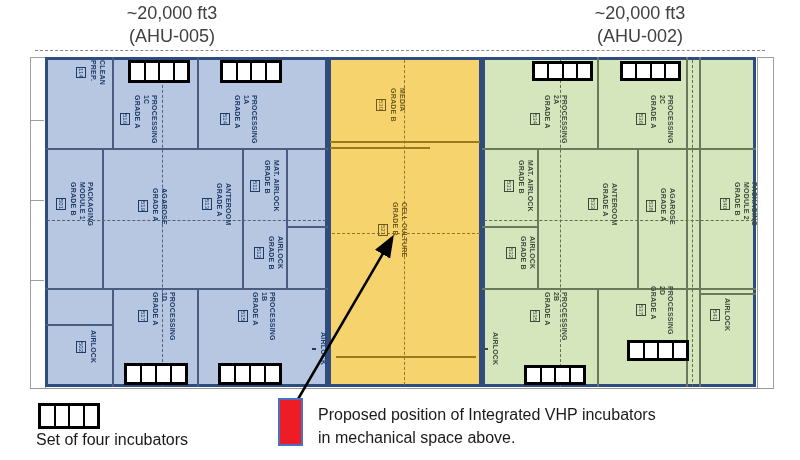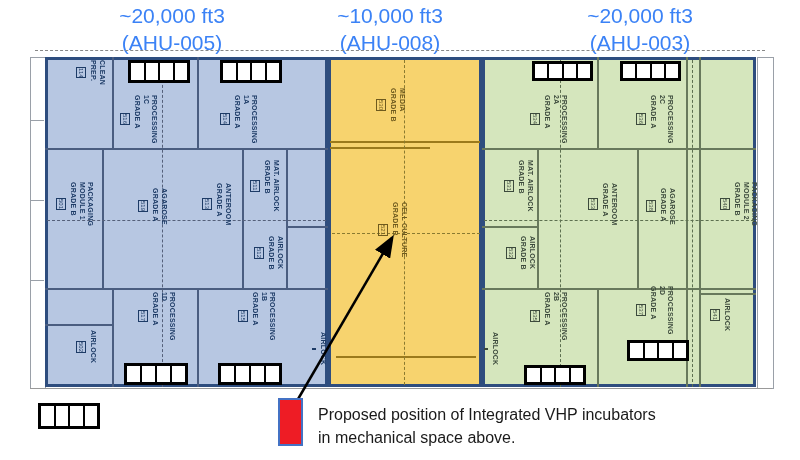--- a/index.html
+++ b/index.html
@@ -1,20 +1,20 @@
 <!DOCTYPE html>
 <html style="--blue-zone-fill: #b7c7e2; --yellow-zone-fill: #f7d36e; --green-zone-fill: #d5e6bd; --zone-border: #2e4d7e; --blue-wall: #4a5d80; --yellow-wall: #9b7a1c; --green-wall: #68795c; --blue-text: #1d3b66; --yellow-text: #6e5a1e; --green-text: #3c4a3c; --vhp-marker-red: #ee1c25; --vhp-marker-border: #4472c4; --incubator-black: #000000; --arrow-black: #000000;"><head>
 <meta charset="utf-8">
 <style>
   html,body{margin:0;padding:0;background:#fff;}
   #stage{position:relative;width:800px;height:460px;background:#fff;overflow:hidden;
          font-family:"Liberation Sans",sans-serif;}
   
-  .ahu{position:absolute;top:2px;width:170px;text-align:center;color:#3b82f6;
-       font-size:21px;line-height:1.3;}
+  .ahu{position:absolute;top:2px;width:170px;text-align:center;color:#404040;
+       font-size:18px;line-height:1.3;}
   .ahu span{display:block;}
   
   .margin-rect{position:absolute;border:1px solid #9aa0a8;background:#fff;}
   .margin-div{position:absolute;background:#9aa0a8;}
   .top-hatch{position:absolute;border-top:1px dashed #888;}
   .bottom-line{position:absolute;background:#999;height:1px;}
   .zone{position:absolute;box-sizing:border-box;border:3px solid var(--zone-border);}
   .zone.blue{background:var(--blue-zone-fill);}
   .zone.yellow{background:var(--yellow-zone-fill);}
   .zone.green{background:var(--green-zone-fill);}
@@ -51,27 +51,23 @@
 </style>
 </head>
 <body>
 
 <div id="stage">
 
   <div class="ahu" style="left:87px">
     <span>~20,000 ft3</span>
     <span>(AHU-005)</span>
   </div>
-  <div class="ahu" style="left:305px">
-    <span>~10,000 ft3</span>
-    <span>(AHU-008)</span>
-  </div>
   <div class="ahu" style="left:555px">
     <span>~20,000 ft3</span>
-    <span>(AHU-003)</span>
+    <span>(AHU-002)</span>
   </div>
 
   <div class="top-hatch" style="left:35px;top:50px;width:730px"></div>
   <div class="margin-rect" style="left:30px;top:57px;width:14px;height:330px"></div>
   <div class="margin-div" style="left:30px;top:120px;width:14px;height:1px"></div>
   <div class="margin-div" style="left:30px;top:200px;width:14px;height:1px"></div>
   <div class="margin-div" style="left:30px;top:280px;width:14px;height:1px"></div>
   <div class="margin-rect" style="left:757px;top:57px;width:15px;height:330px"></div>
   <div class="bottom-line" style="left:30px;top:388px;width:742px"></div>
 
@@ -304,17 +300,18 @@
     </defs>
     <line x1="294" y1="406" x2="392" y2="238" stroke="#000" stroke-width="2.5" marker-end="url(#ah)"></line>
   </svg>
 
   <div class="inc" style="left:38px;top:403px;width:56px;height:20px">
       <i></i>
       <i></i>
       <i></i>
       <i></i>
     </div>
+  <div class="legend-text" style="left:36px;top:428px">Set of four incubators</div>
   <div id="vhp-marker" style="left:278px;top:398px;width:25px;height:48px"></div>
   <div class="legend-text" style="left:318px;top:403px">Proposed position of Integrated VHP incubators
 in mechanical space above.</div>
 
 </div>
 
 </body></html>

